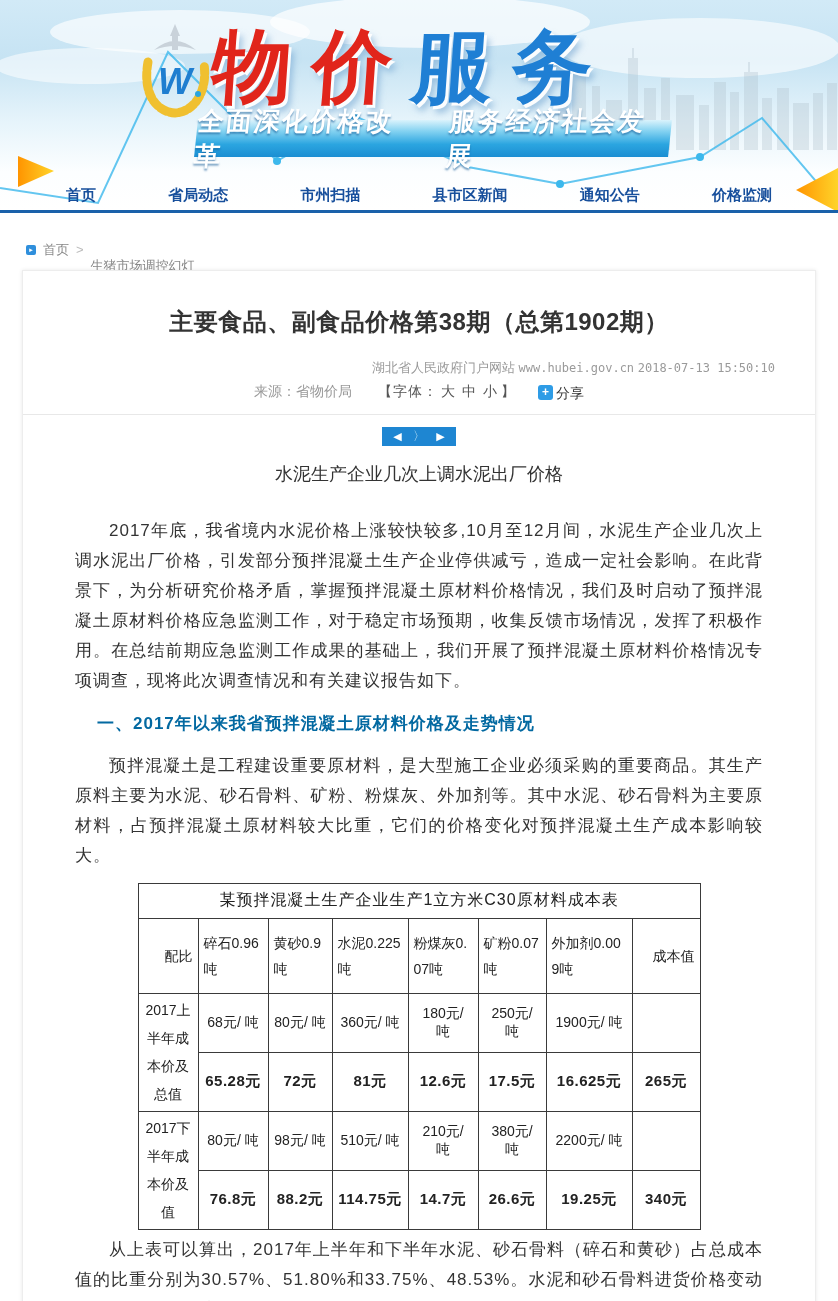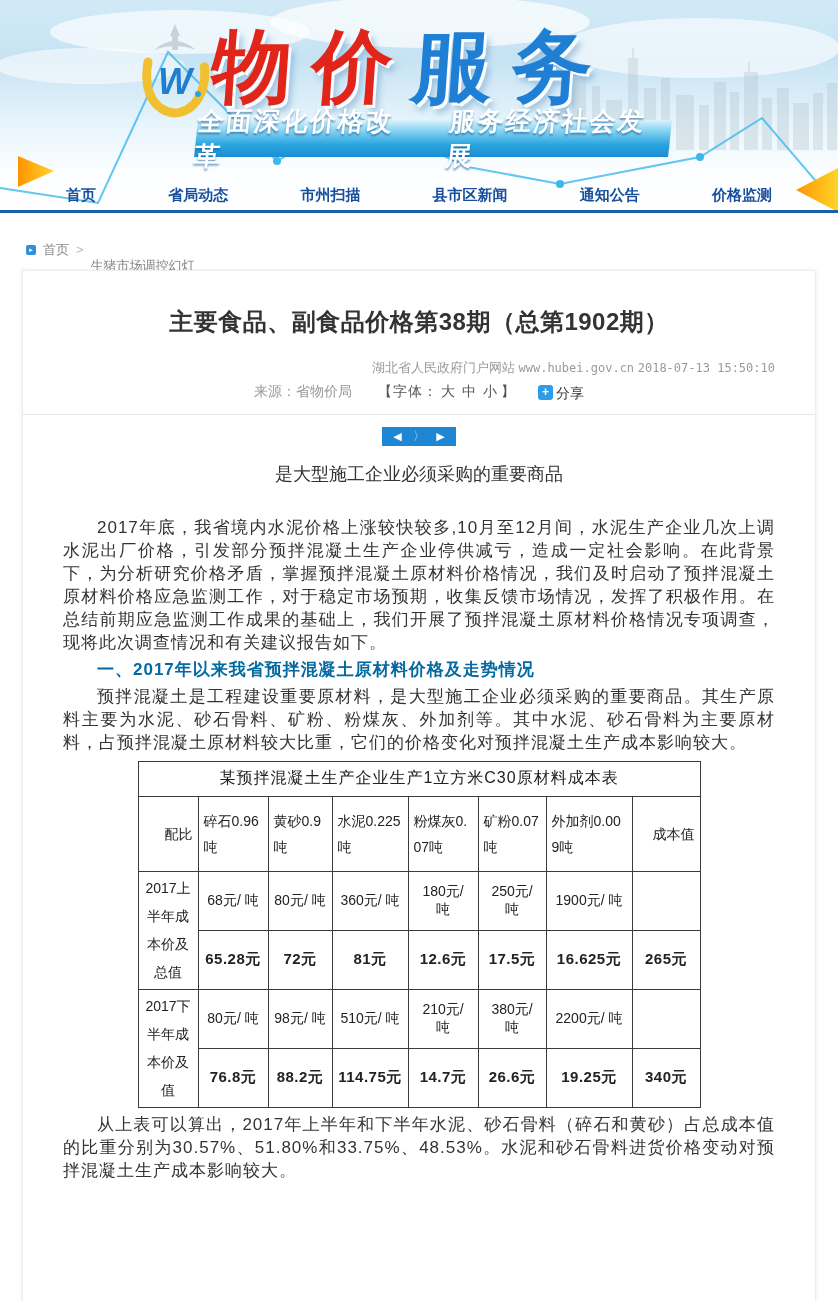--- a/index.html
+++ b/index.html
@@ -48,21 +48,21 @@
   .meta .share{margin-left:22px;color:#333;cursor:pointer;display:inline-flex;align-items:center;gap:3px;}
   .share-ico{display:inline-block;width:15px;height:15px;background:#2e9ce6;border-radius:3px;
        color:#fff;font-size:12px;font-weight:bold;line-height:15px;text-align:center;}
   .rule{margin:12px -40px 0;border-bottom:1px solid #e8e8e8;}
   .pager{margin:12px auto 0;width:74px;height:19px;background:#1e86d2;display:flex;
        align-items:center;justify-content:space-evenly;}
   .pager span{color:#fff;font-size:11px;line-height:19px;cursor:pointer;}
   .pager .mid{color:#bfe2f6;font-size:12px;cursor:default;}
   .sub-title{margin-top:14px;text-align:center;font-size:18px;line-height:28px;color:#333;}
 
-  .body-p{margin:0;font-size:17px;line-height:23px;letter-spacing:1px;color:#333;
+  .body-p{margin:12px;font-size:17px;line-height:30px;letter-spacing:1px;color:#333;
        text-align:justify;text-indent:2em;}
   .p1{margin-top:28px;}
   .sec-h{margin:0;font-size:17px;line-height:31px;letter-spacing:1px;font-weight:bold;
        color:#0369a1;text-indent:2em;}
 
   
   table.cost{margin:7px auto 0;width:562px;border-collapse:collapse;table-layout:fixed;
        font-size:14px;color:#222;}
   table.cost td{border:1px solid #3a3a3a;padding:2px 5px;word-break:break-all;}
   td.t-title{height:30px;text-align:center;font-size:16px;letter-spacing:1px;}
@@ -172,21 +172,21 @@
     </div>
 
     <div class="rule"></div>
 
     <div class="pager">
       <span>◀</span>
       <span class="mid">〉</span>
       <span>▶</span>
     </div>
 
-    <div class="sub-title">是大型施工企业必须采购的重要商品</div>
+    <div class="sub-title">水泥生产企业几次上调水泥出厂价格</div>
 
     <p class="body-p p1">2017年底，我省境内水泥价格上涨较快较多,10月至12月间，水泥生产企业几次上调水泥出厂价格，引发部分预拌混凝土生产企业停供减亏，造成一定社会影响。在此背景下，为分析研究价格矛盾，掌握预拌混凝土原材料价格情况，我们及时启动了预拌混凝土原材料价格应急监测工作，对于稳定市场预期，收集反馈市场情况，发挥了积极作用。在总结前期应急监测工作成果的基础上，我们开展了预拌混凝土原材料价格情况专项调查，现将此次调查情况和有关建议报告如下。</p>
     <p class="sec-h">一、2017年以来我省预拌混凝土原材料价格及走势情况</p>
     <p class="body-p">预拌混凝土是工程建设重要原材料，是大型施工企业必须采购的重要商品。其生产原料主要为水泥、砂石骨料、矿粉、粉煤灰、外加剂等。其中水泥、砂石骨料为主要原材料，占预拌混凝土原材料较大比重，它们的价格变化对预拌混凝土生产成本影响较大。</p>
 
     <table class="cost">
       <colgroup>
         <col style="width:60px">
           <col style="width:70px">
           <col style="width:64px">

